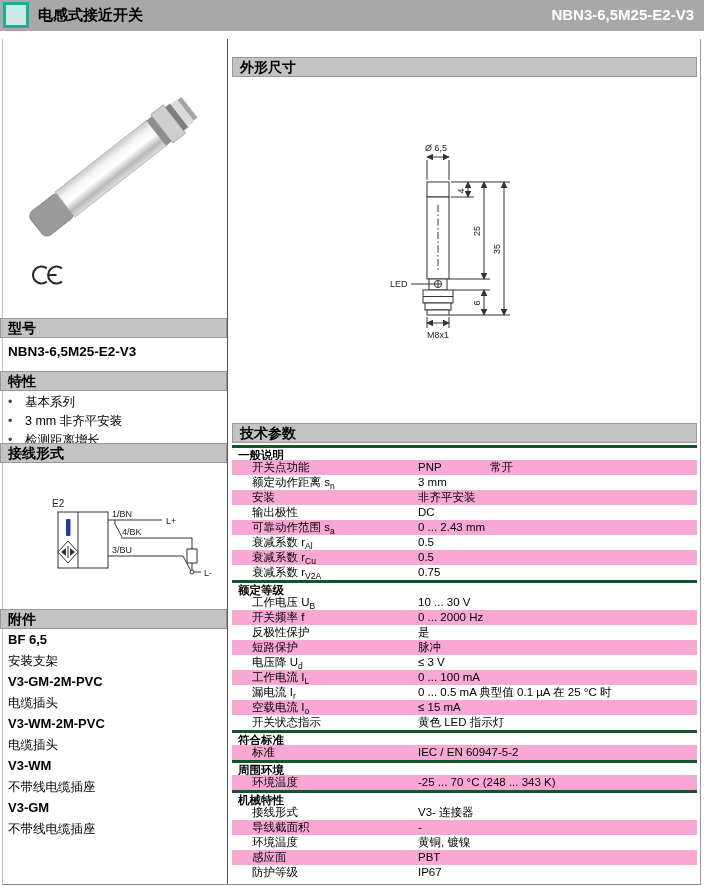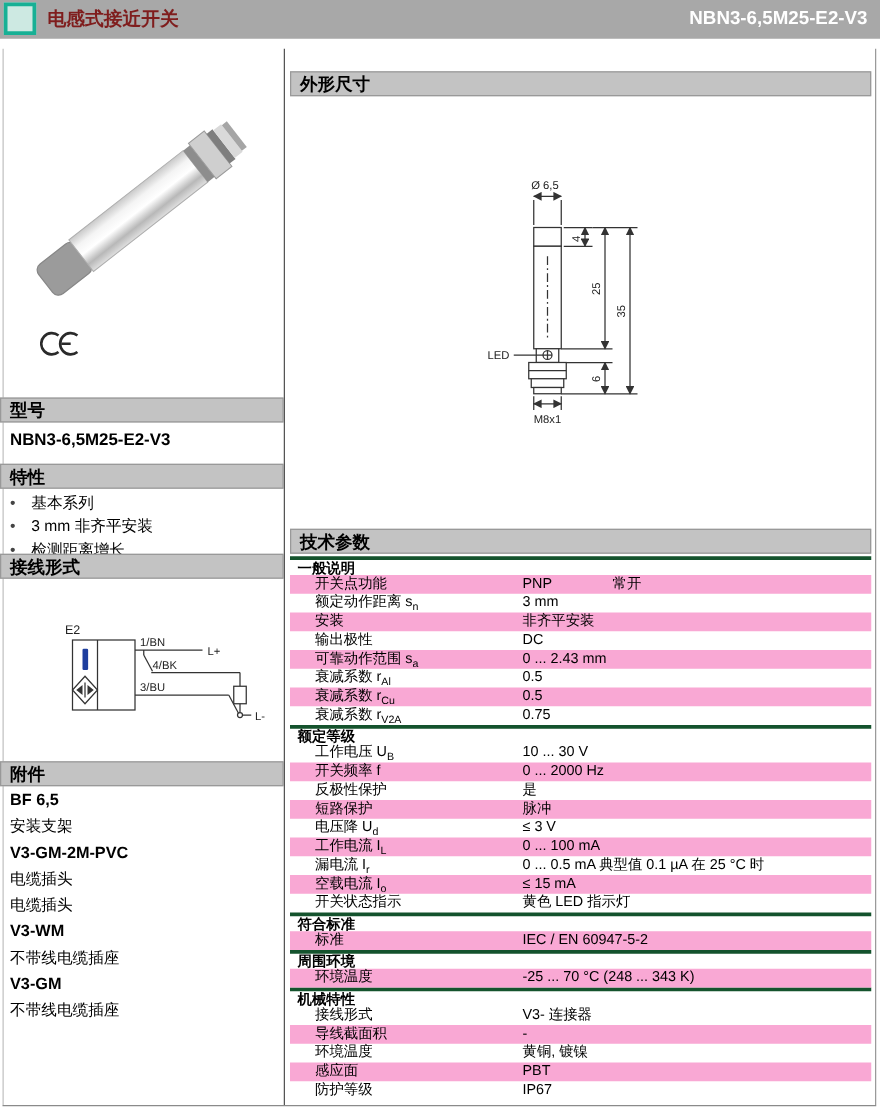--- a/index.html
+++ b/index.html
@@ -4,21 +4,21 @@
 <style>
   html,body{margin:0;padding:0;}
   body{
     width:704px;height:886px;position:relative;overflow:hidden;
     background:#ffffff;color:#000;
     font-family:"Liberation Sans","DejaVu Sans",sans-serif;
   }
   
   .topbar{position:absolute;left:0;top:0;width:704px;height:31px;background:#a8a8a8;}
   .brandbox{position:absolute;left:3px;top:2px;width:26px;height:26px;background:#cde9e2;border:3px solid #17b095;box-sizing:border-box;}
-  .topbar-title{position:absolute;left:38px;top:6px;font-size:15px;font-weight:bold;color:#7f1d1d;}
+  .topbar-title{position:absolute;left:38px;top:6px;font-size:15px;font-weight:bold;color:#000000;}
   .topbar-model{position:absolute;right:10px;top:6px;font-size:15px;font-weight:bold;color:#fff;}
 
   .content{position:absolute;left:0;top:31px;width:704px;height:855px;}
   .vline-left{position:absolute;left:2px;top:8px;height:845px;width:1px;background:#c2c2c2;}
   .vline-right{position:absolute;left:700px;top:8px;height:845px;width:1px;background:#9a9a9a;}
   .vline-mid{position:absolute;left:227px;top:8px;height:845px;width:1px;background:#555;}
   .hline-bottom{position:absolute;left:2px;top:853px;width:699px;height:1px;background:#8a8a8a;}
 
   .leftcol{position:absolute;left:0;top:0;width:227px;height:855px;}
   .rightcol{position:absolute;left:232px;top:0;width:465px;height:855px;}
@@ -148,20 +148,21 @@
         <text x="159" y="81" font-size="9">L-</text>
       </svg>
     </div>
 
     <div class="secbar bar-accessories">附件</div>
     <div class="accessories" id="accessories">
         <div class="acc-name">BF 6,5</div>
         <div class="acc-desc">安装支架</div>
         <div class="acc-name">V3-GM-2M-PVC</div>
         <div class="acc-desc">电缆插头</div>
+        <div class="acc-name">V3-WM-2M-PVC</div>
         <div class="acc-desc">电缆插头</div>
         <div class="acc-name">V3-WM</div>
         <div class="acc-desc">不带线电缆插座</div>
         <div class="acc-name">V3-GM</div>
         <div class="acc-desc">不带线电缆插座</div>
       </div>
   </aside>
 
   <main class="rightcol">
 

